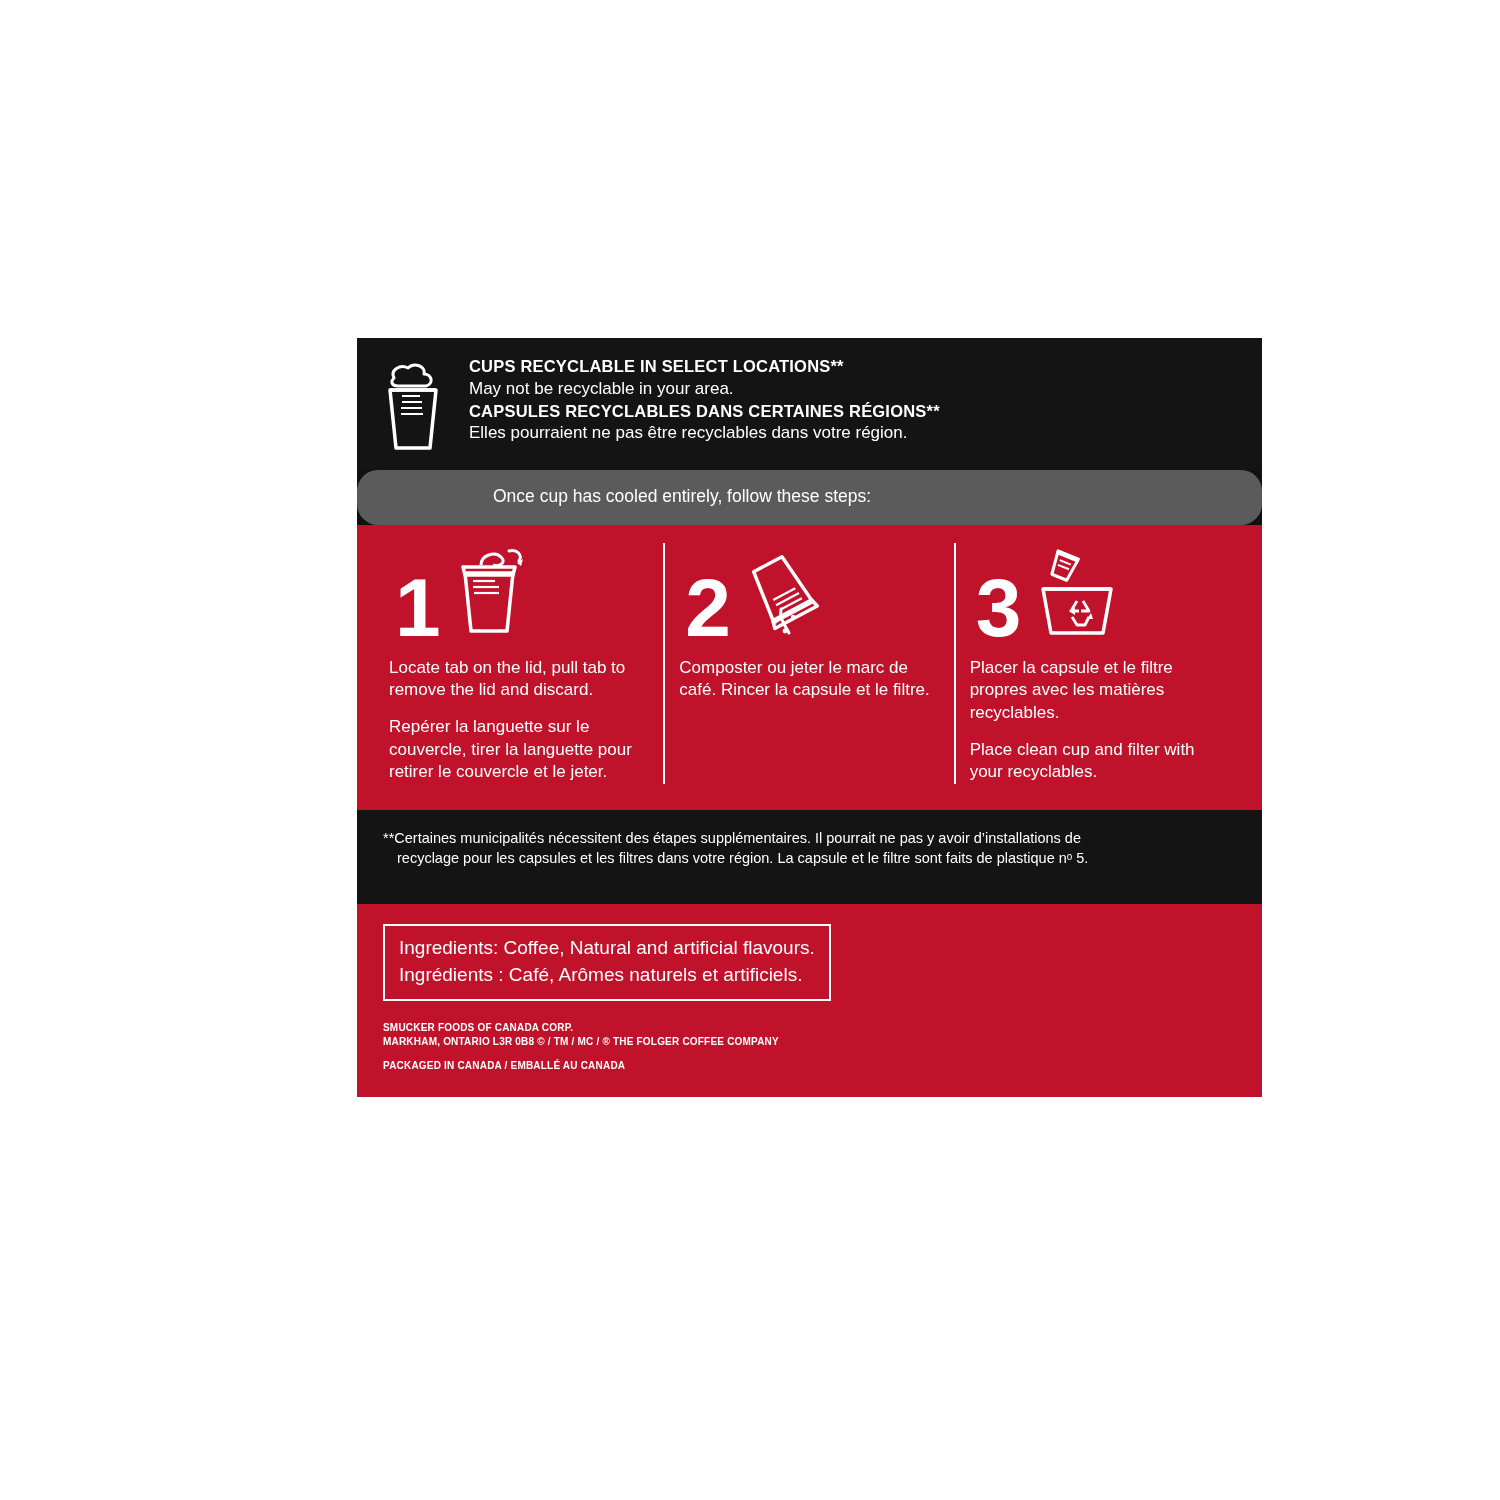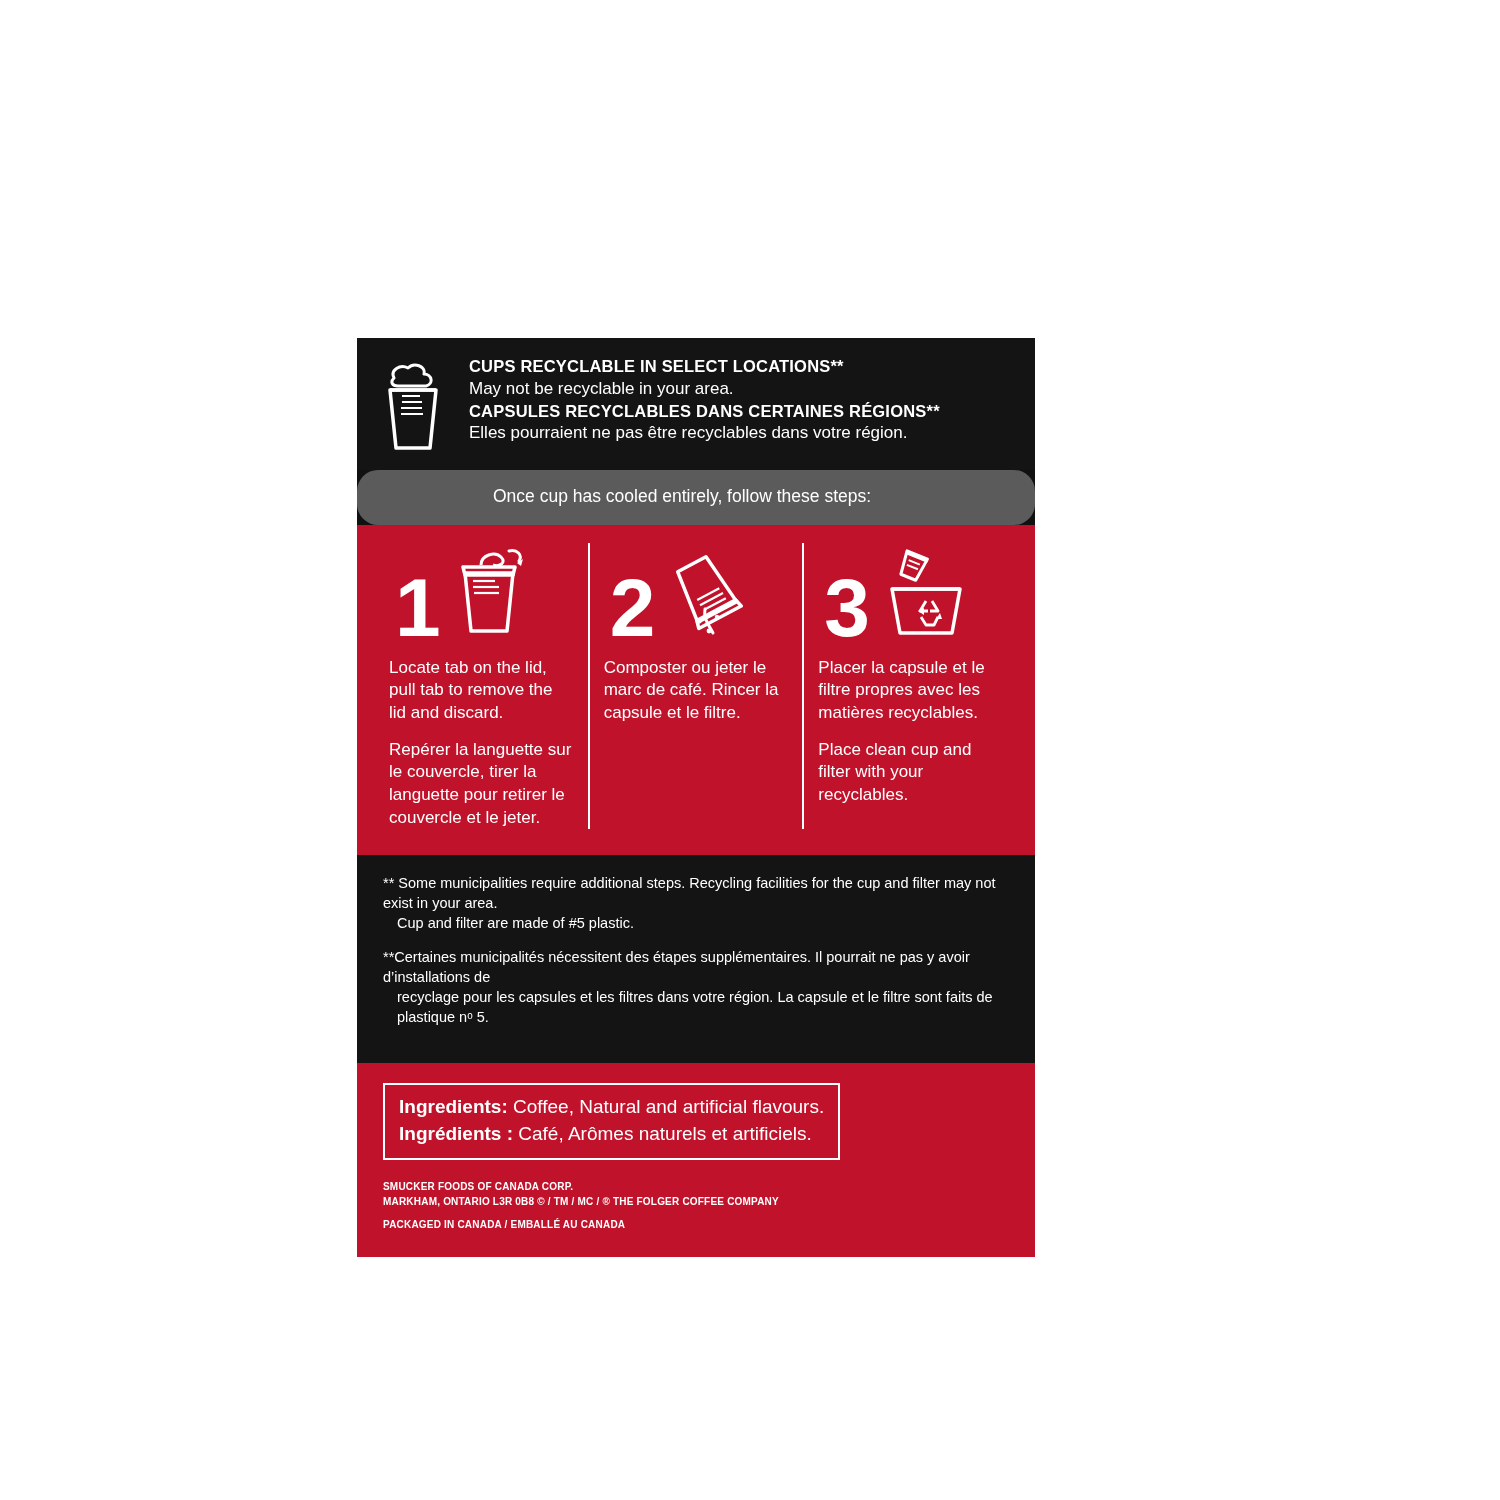--- a/index.html
+++ b/index.html
@@ -12,21 +12,21 @@
     height: 1500px;
     font-family: "Liberation Sans", sans-serif;
     position: relative;
     overflow: hidden;
   }
 
   .panel {
     position: absolute;
     left: 357px;
     top: 338px;
-    width: 678px;
+    width: 905px;
     background: #111111;
   }
 
   
   .header-band {
     background: #141414;
     display: flex;
     align-items: flex-start;
     padding: 18px 0 16px 0;
   }
@@ -131,21 +131,21 @@
     display: inline-block;
     padding: 9px 14px 10px 14px;
     background: #c1122b;
   }
   .ing-box p {
     margin: 0;
     color: #ffffff;
     font-size: 19px;
     line-height: 1.42;
   }
-  .ing-box .lbl { font-weight: bold; margin-top: 24px; }
+  .ing-box .lbl { font-weight: normal; margin-top: 24px; }
 
   .company {
     padding-top: 20px;
   }
   .company p {
     margin: 0;
     color: #ffffff;
     font-weight: bold;
     font-size: 10px;
     line-height: 1.45;
@@ -262,24 +262,20 @@
       <div class="step-body">
         <p>Placer la capsule et le filtre propres avec les matières recyclables.</p>
         <p>Place clean cup and filter with your recyclables.</p>
       </div>
     </div>
 
   </div>
 
   <div class="foot-band">
     <p>
-      <span>** Some municipalities require additional steps. Recycling facilities for the cup and filter may not exist in your area.</span><br>
-      <span class="indent">Cup and filter are made of #5 plastic.</span>
-    </p>
-    <p>
       <span>**Certaines municipalités nécessitent des étapes supplémentaires. Il pourrait ne pas y avoir d’installations de</span><br>
       <span class="indent">recyclage pour les capsules et les filtres dans votre région. La capsule et le filtre sont faits de plastique nᵒ 5.</span>
     </p>
   </div>
 
   <div class="ing-band">
     <div class="ing-box">
       <p>
         <span class="lbl">Ingredients:</span>
         <span>Coffee, Natural and artificial flavours.</span>

